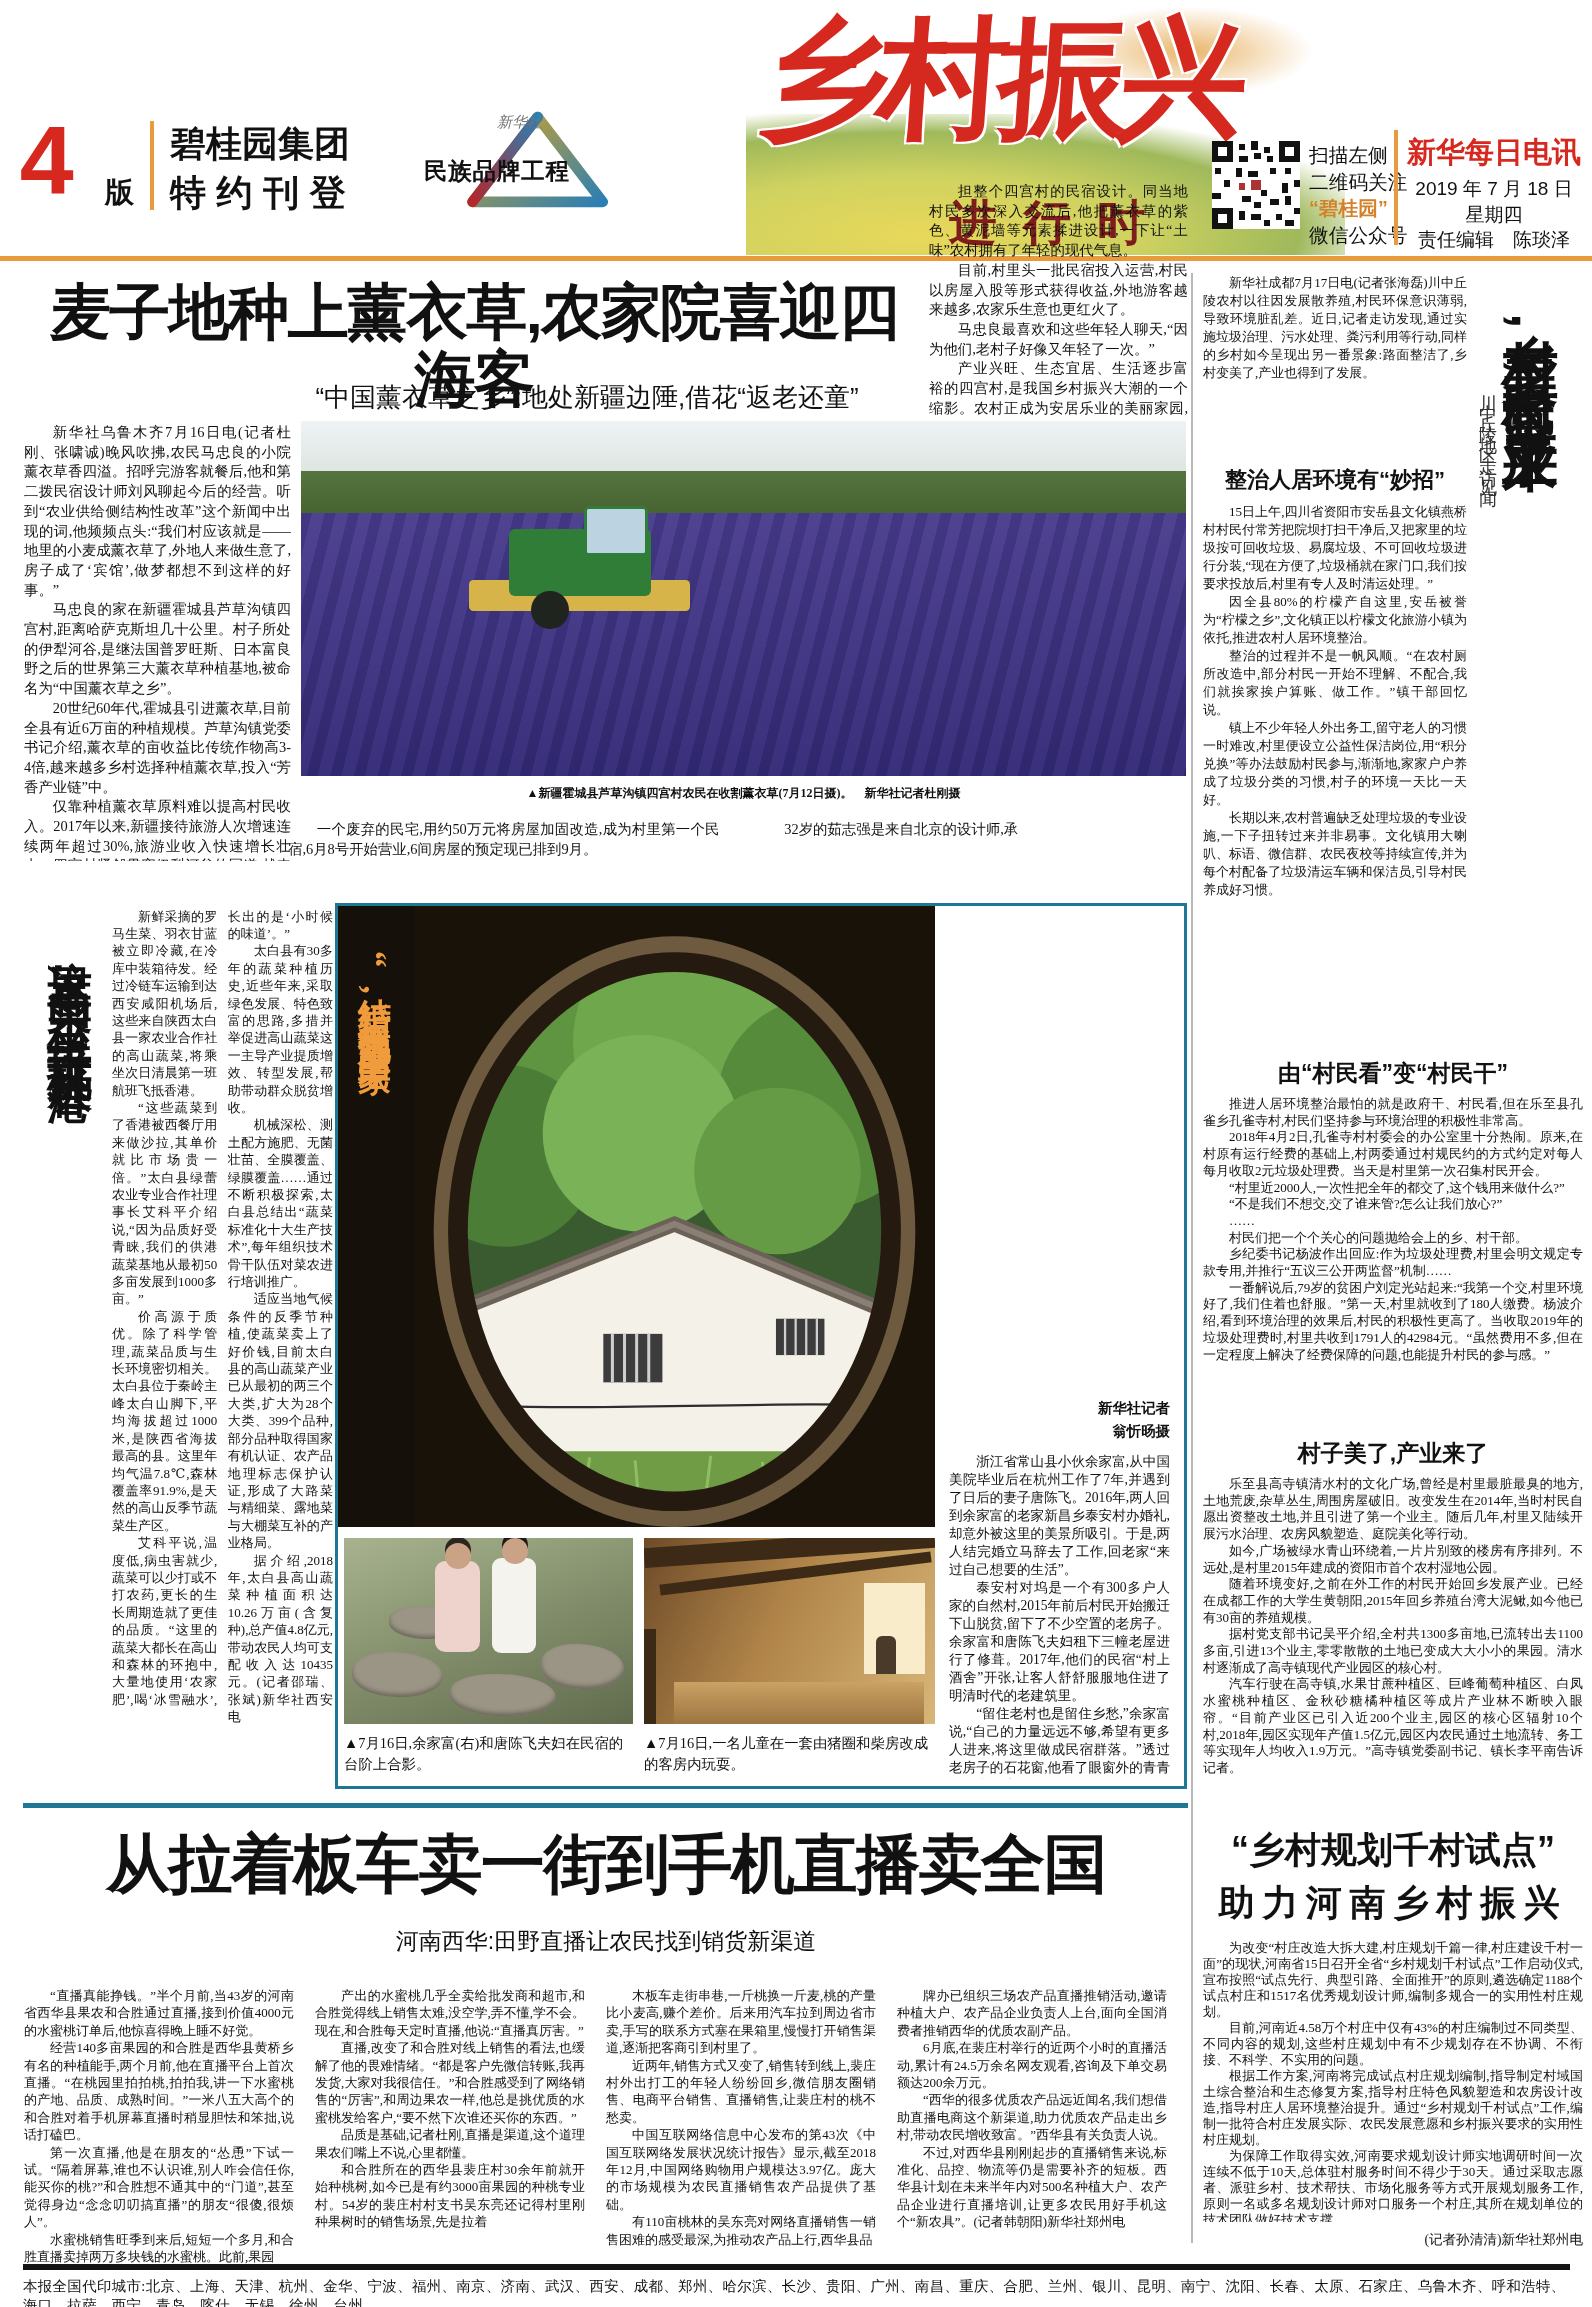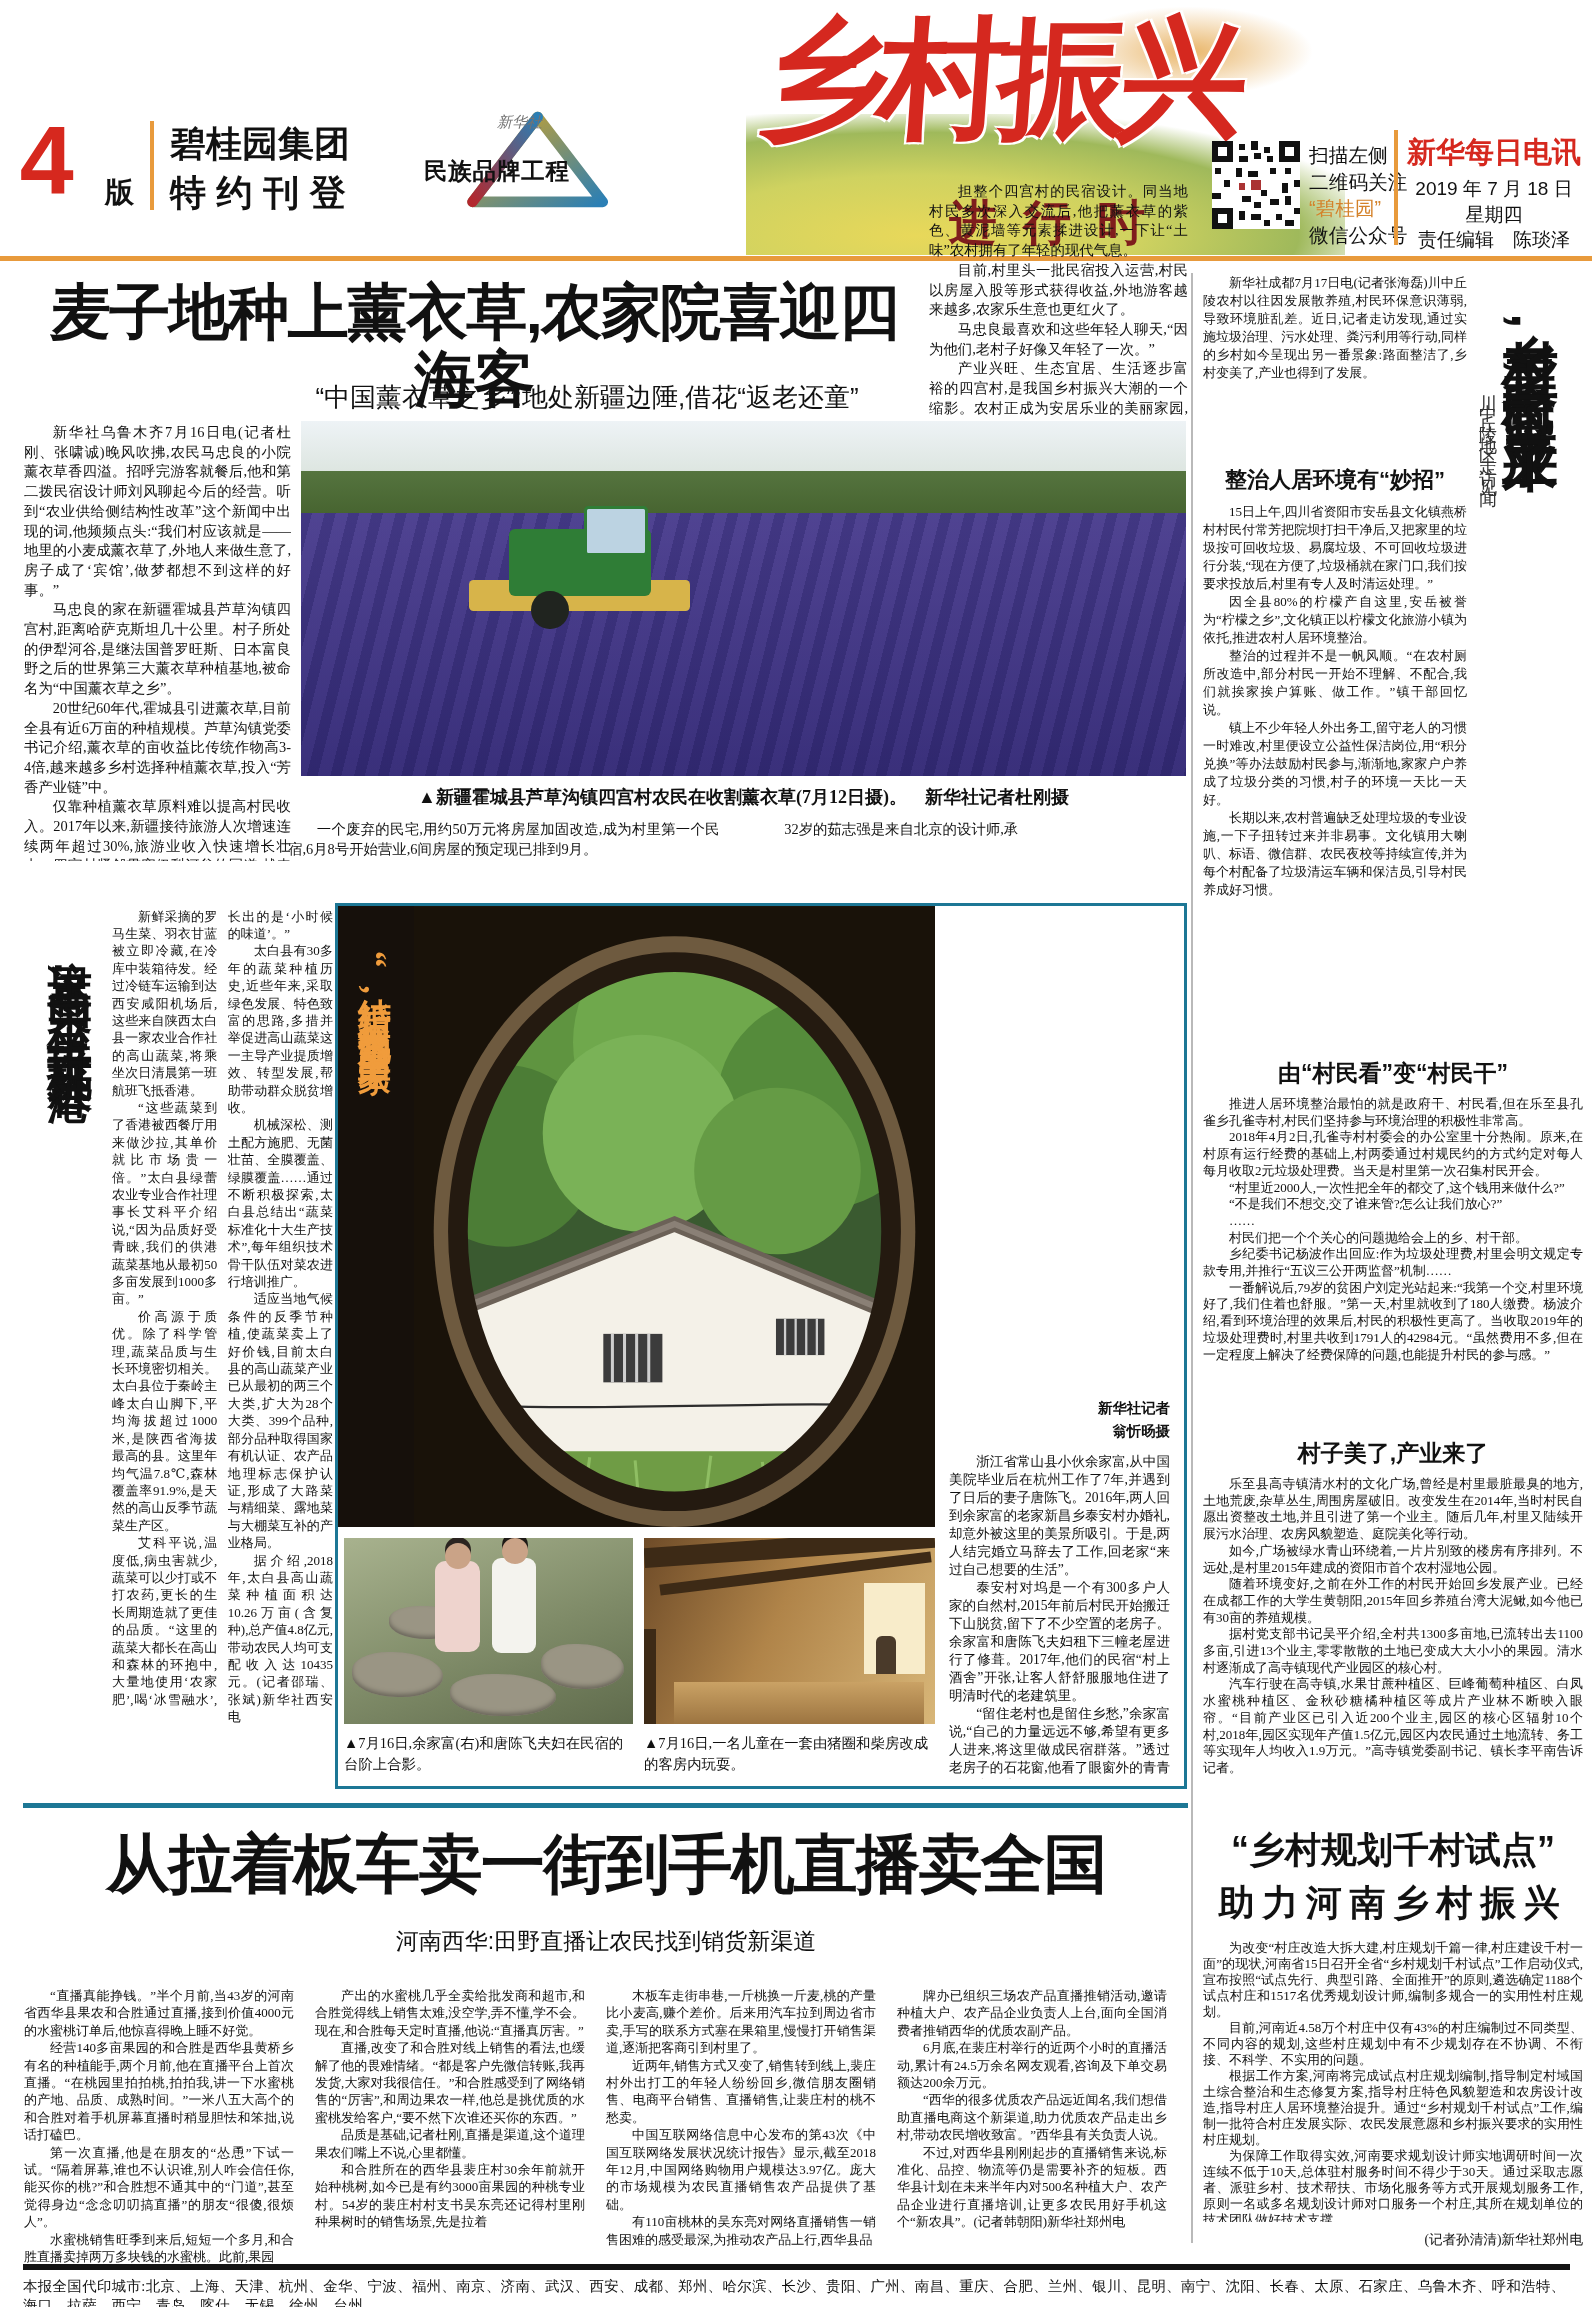--- a/index.html
+++ b/index.html
@@ -23,21 +23,21 @@
       background:radial-gradient(ellipse at 30% 80%,#e8d85a 0%,#cfd260 35%,#9fb95b 60%,rgba(255,255,255,0) 75%);}
   #mast-cloud{position:absolute;left:318px;top:6px;width:250px;height:91px;
       background:radial-gradient(ellipse at 50% 50%,#e9b66a 0%,rgba(233,182,106,0) 70%);}
   #mast-title{position:absolute;left:13.6px;top:13.6px;width:561px;font-size:130px;line-height:1;
       font-weight:bold;color:#d5281f;letter-spacing:-10.6px;transform:skewX(-4deg);
       text-shadow:2.3px 2.3px 0 #fff,-2.3px -2.3px 0 #fff,2.3px -2.3px 0 #fff,-2.3px 2.3px 0 #fff;}
   #mast-sub{position:absolute;left:203px;top:191px;font-size:48px;font-weight:bold;color:#7f1d1d;letter-spacing:26px;}
   
   #qr{left:1212px;top:141px;width:88px;height:88px;}
   #qr-lines{left:1309px;top:142px;width:121px;font-size:19.7px;line-height:1.35;}
-  #qr-lines .bgy{color:#d4822a;font-weight:normal;}
+  #qr-lines .bgy{color:#d4822a;font-weight:bold;}
   #info-rule{left:1394px;top:130px;width:3.8px;height:115px;background:#e89a3c;}
   #paper-name{left:1403px;top:133px;width:182px;font-size:29px;font-weight:bold;color:#d6281e;text-align:center;}
   #paper-date{left:1403px;top:176px;width:182px;font-size:19px;text-align:center;}
   #paper-week{left:1403px;top:202px;width:182px;font-size:19px;text-align:center;}
   #paper-editor{left:1403px;top:227px;width:182px;font-size:19px;text-align:center;}
   #header-rule{left:0;top:256px;width:1593px;height:5.3px;background:#e89a3c;}
   
   #lead-headline{left:27px;top:279px;width:894px;font-size:61px;font-weight:bold;text-align:center;
       letter-spacing:-1.5px;line-height:1.1;}
   #lead-subhead{left:250px;top:380px;width:674px;font-size:26px;text-align:center;}
@@ -47,21 +47,21 @@
   #lp-sky{position:absolute;left:0;top:0;width:100%;height:16%;background:linear-gradient(#eef3f6,#dbe4de);}
   #lp-trees{position:absolute;left:0;top:14%;width:100%;height:13%;background:linear-gradient(#55743f,#46632f);}
   #lp-field{position:absolute;left:0;top:26%;width:100%;height:74%;
       background:repeating-linear-gradient(104deg,#6c62a6 0 10.6px,#8478ba 10.6px 23px),linear-gradient(#9a8fc8,#6f65a8);
       background-blend-mode:multiply;}
   #lp-harvester{position:absolute;left:19%;top:24%;width:25%;height:36%;}
   #lp-harvester .body{position:absolute;left:18%;top:18%;width:64%;height:52%;background:#2f7d36;border-radius:6px;}
   #lp-harvester .cab{position:absolute;left:52%;top:0;width:26%;height:34%;background:#bcd3e2;border:3.8px solid #2f7d36;border-radius:4.5px;}
   #lp-harvester .header{position:absolute;left:0;top:58%;width:100%;height:24%;background:#d7b44a;border-radius:4.5px;}
   #lp-harvester .wheel{position:absolute;left:28%;top:66%;width:17%;height:30%;background:#20241f;border-radius:50%;}
-  #lead-caption{left:301px;top:785px;width:885px;font-size:18px;font-weight:bold;text-align:center;}
+  #lead-caption{left:301px;top:785px;width:885px;font-size:12px;font-weight:bold;text-align:center;}
   #lead-below{left:288px;top:820px;width:899px;height:77px;font-size:14.4px;line-height:19.7px;
       column-count:2;column-gap:36px;overflow:hidden;}
   
   #left-story{left:23px;top:903px;width:312px;height:885px;}
   #left-vhead{position:absolute;left:16.7px;top:21px;height:849px;writing-mode:vertical-rl;
       font-size:45px;font-weight:bold;letter-spacing:7.6px;}
   #left-body{position:absolute;left:89px;top:4.5px;width:221px;height:876px;font-size:13px;line-height:17.4px;
       column-count:2;column-gap:10.6px;overflow:hidden;}
   
   #feature-box{left:335px;top:903px;width:852px;height:886px;border:3px solid #1d7795;box-sizing:border-box;background:#fff;}

